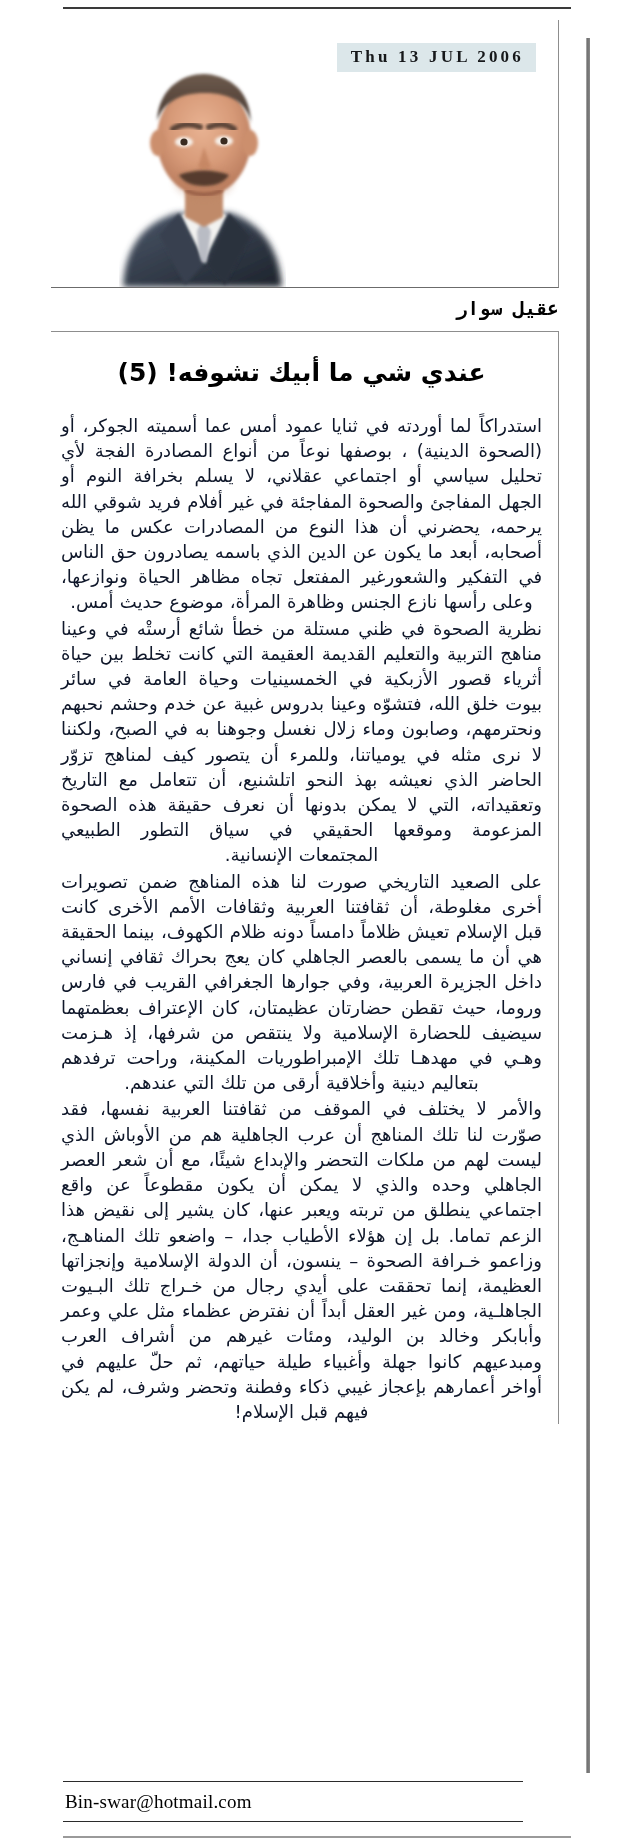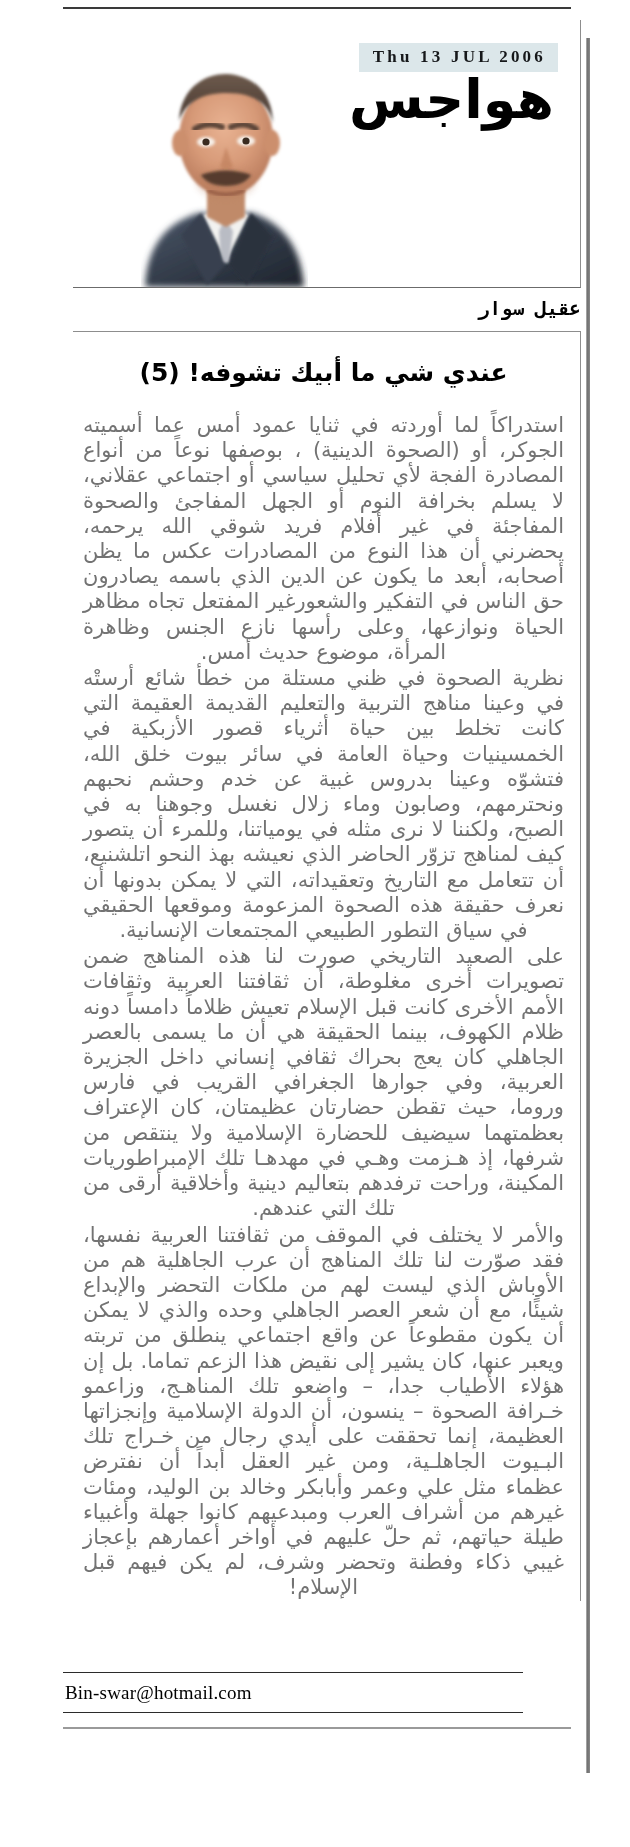--- a/index.html
+++ b/index.html
@@ -31,21 +31,21 @@
     left: 63px;
     top: 7px;
     width: 508px;
     height: 2px;
     background: #3a3a3a;
   }
 
   
   .column {
     position: absolute;
-    left: 73px;
+    left: 51px;
     top: 20px;
     width: 508px;
   }
 
   
   .masthead {
     position: relative;
     height: 268px;
     border-right: 1px solid #8d8d8d;
     border-bottom: 1px solid #6b6b6b;
@@ -117,33 +117,33 @@
     color: #000;
     margin: 4px 0 26px 0;
     letter-spacing: -0.3px;
   }
 
   .body-text {
     direction: rtl;
     text-align: justify;
     text-align-last: center;
     font-family: "DejaVu Sans", "Liberation Sans", sans-serif;
-    font-size: 21px;
+    font-size: 18px;
     line-height: 25.2px;
-    color: #737373;
+    color: #0f172a;
     margin: 16px 0 1px 0;
     word-spacing: 0.5px;
   }
   .body-text + .body-text { margin-top: 0; }
 
   
   .footer {
     position: absolute;
     left: 63px;
-    top: 1672px;
+    top: 1781px;
     width: 508px;
   }
   .footer-rule-top {
     height: 1px;
     background: #2b2b2b;
     width: 460px;
   }
   .footer-email {
     font-family: "Liberation Serif", "DejaVu Serif", serif;
     font-size: 19px;
@@ -233,21 +233,20 @@
         <path d="M60 120 q25 -9 50 0 q-7 11 -25 11 q-18 0 -25 -11 Z" fill="#3b2c22" filter="url(#soft)"></path>
 
         <path d="M68 136 q17 7 34 0" stroke="#8c5440" stroke-width="3.4" fill="none" stroke-linecap="round" filter="url(#soft)"></path>
 
         <ellipse cx="85" cy="128" rx="30" ry="16" fill="#b67a59" opacity="0.22" filter="url(#softer)"></ellipse>
       </svg>
     </div>
 
     <div class="date-badge">Thu  13  JUL  2006</div>
 
-    <div class="masthead-title">هواجس</div>
   </div>
 
   <div class="byline">عقيل سوار</div>
 
   <div class="article">
 
     <div class="headline">عندي شي ما أبيك تشوفه! (5)</div>
 
     <p class="body-text">استدراكاً لما أوردته في ثنايا عمود أمس عما أسميته الجوكر، أو (الصحوة الدينية) ، بوصفها نوعاً من أنواع المصادرة الفجة لأي تحليل سياسي أو اجتماعي عقلاني، لا يسلم بخرافة النوم أو الجهل المفاجئ والصحوة المفاجئة في غير أفلام فريد شوقي الله يرحمه، يحضرني أن هذا النوع من المصادرات عكس ما يظن أصحابه، أبعد ما يكون عن الدين الذي باسمه يصادرون حق الناس في التفكير والشعورغير المفتعل تجاه مظاهر الحياة ونوازعها، وعلى رأسها  نازع الجنس وظاهرة المرأة، موضوع حديث أمس.</p>
     <p class="body-text">نظرية الصحوة في ظني مستلة من خطأ شائع أرستْه في وعينا مناهج التربية والتعليم القديمة العقيمة التي كانت تخلط بين حياة أثرياء قصور الأزبكية في الخمسينيات وحياة العامة في سائر بيوت خلق الله، فتشوّه وعينا بدروس غبية عن خدم وحشم نحبهم ونحترمهم، وصابون وماء زلال نغسل وجوهنا به في الصبح، ولكننا لا نرى مثله في يومياتنا، وللمرء أن يتصور كيف لمناهج تزوّر الحاضر الذي نعيشه بهذ النحو اتلشنيع، أن تتعامل مع التاريخ وتعقيداته، التي لا يمكن بدونها أن نعرف حقيقة هذه الصحوة المزعومة وموقعها الحقيقي في سياق التطور الطبيعي المجتمعات الإنسانية.</p>

